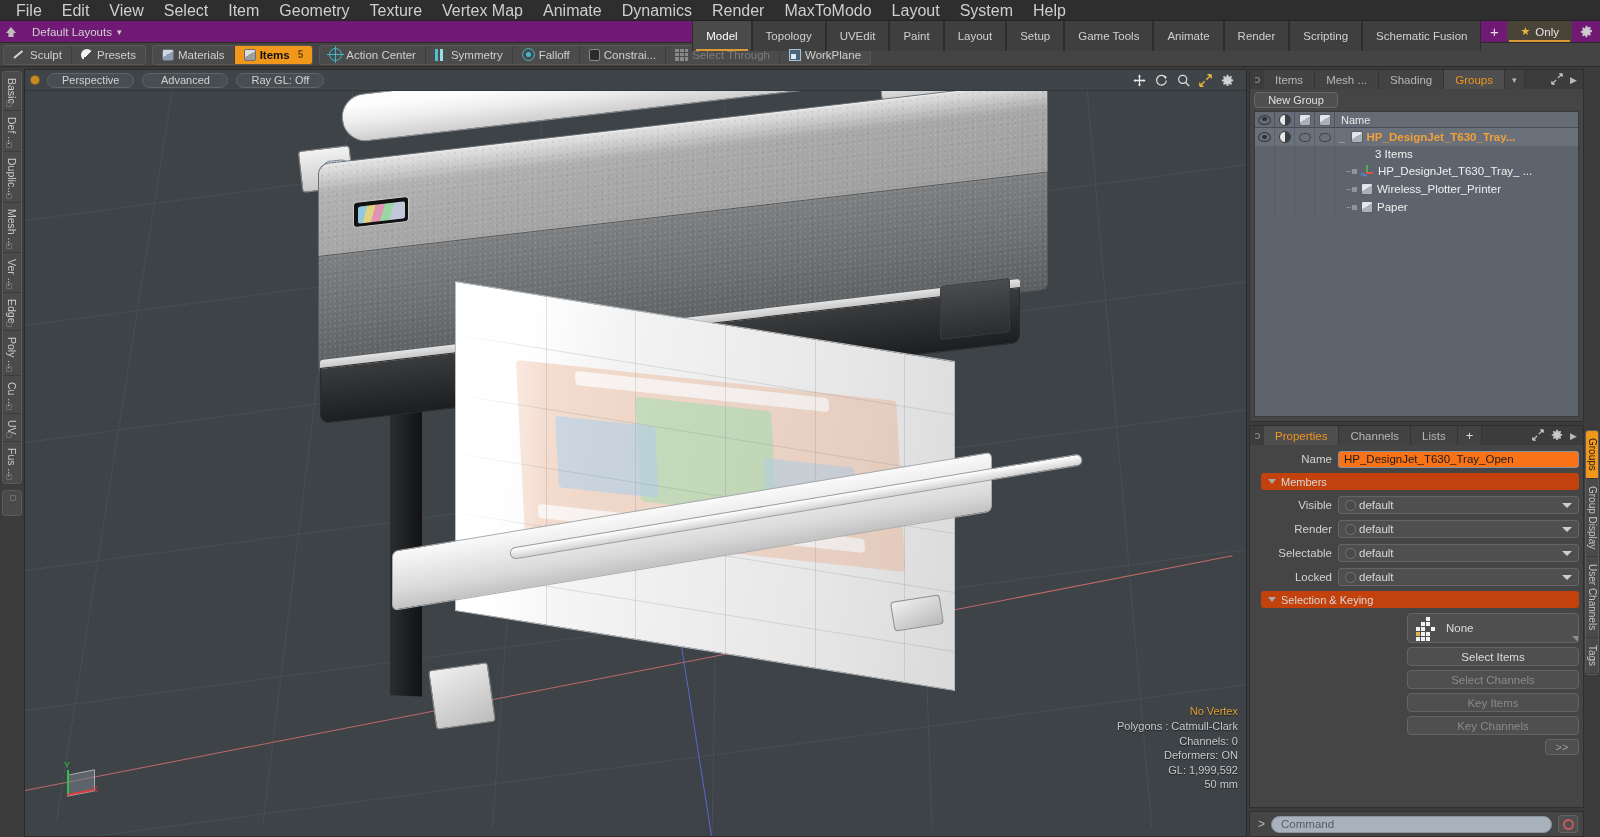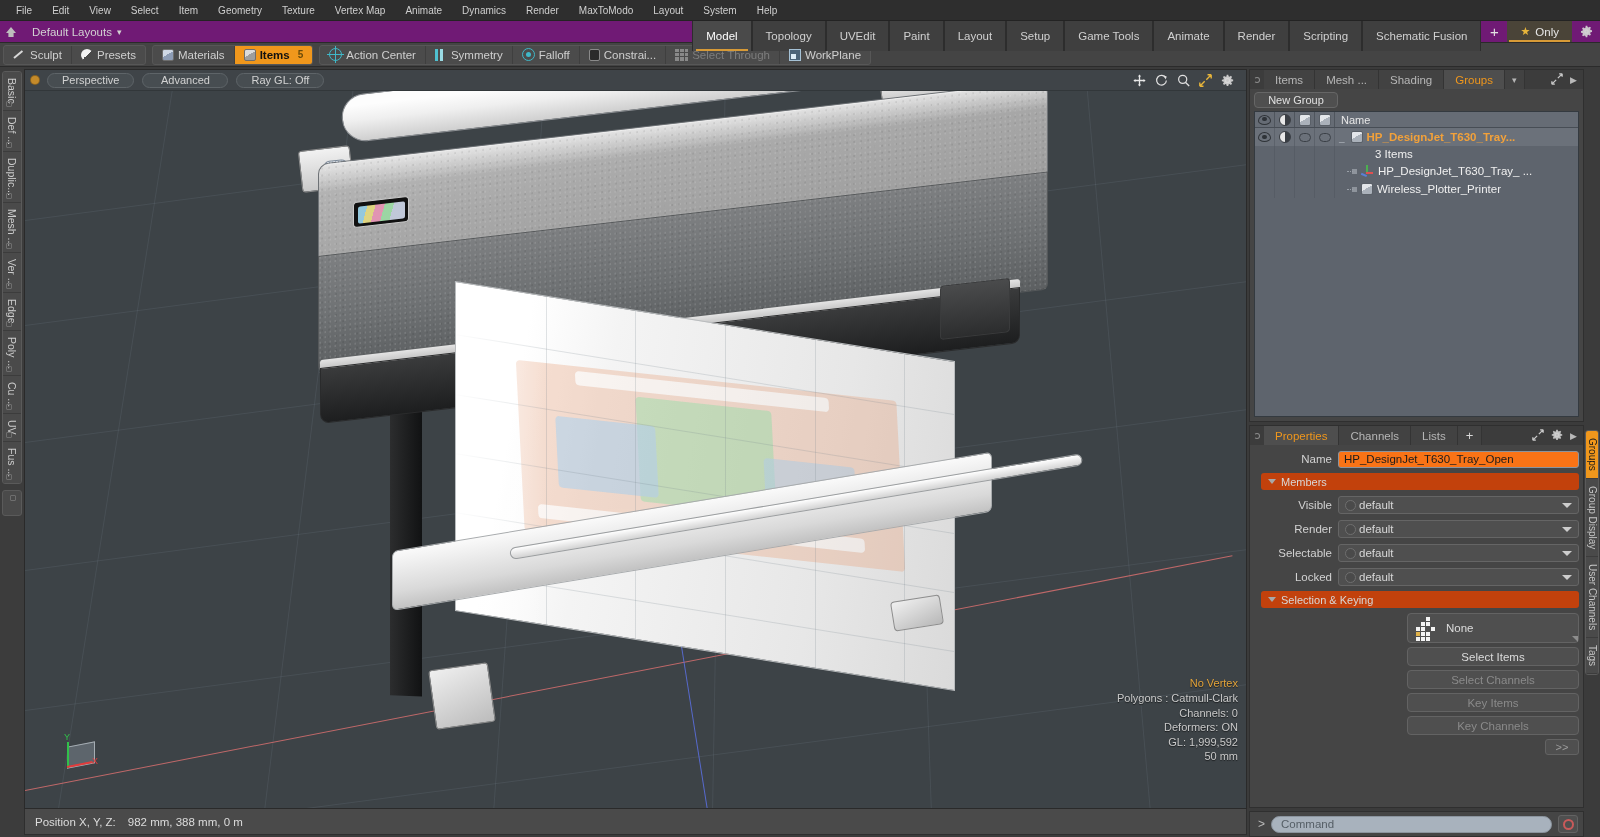--- a/index.html
+++ b/index.html
@@ -13,21 +13,21 @@
     -webkit-font-smoothing: antialiased;
   }
   #app { position: relative; width: 1600px; height: 837px; display: flex; flex-direction: column; }
 
   
   .menubar {
     height: 21px; background: #2e2e2e; display: flex; align-items: center;
     padding-left: 6px; flex: 0 0 21px; border-bottom: 1px solid #232323;
   }
   .menubar .mi {
-    padding: 0 10px; height: 21px; line-height: 21px; color: #cfcfcf; font-size: 10px;
+    padding: 0 10px; height: 21px; line-height: 21px; color: #cfcfcf; font-size: 16px;
     white-space: nowrap;
   }
 
   
   .layoutbar {
     height: 22px; background: #701a75; display: flex; align-items: stretch;
     flex: 0 0 22px; border-bottom: 1px solid #2a2a2a; position: relative;
   }
   .lb-icon { width: 22px; display: flex; align-items: center; justify-content: center; color: #bdbdbd; }
   .lb-layouts {
@@ -684,24 +684,20 @@
         <div class="vp-stats">
           <div class="hl">No Vertex</div>
           <div>Polygons : Catmull-Clark</div>
           <div>Channels: 0</div>
           <div>Deformers: ON</div>
           <div>GL: 1,999,592</div>
           <div>50 mm</div>
         </div>
       </div>
 
-      <div class="statusbar">
-        <span>Position X, Y, Z:</span>
-        <span style="padding-left:6px;">982 mm, 388 mm, 0 m</span>
-      </div>
     </div>
 
     <div class="rightcol">
 
       <div class="panel" style="flex:0 0 353px; margin-top:2px;">
         <div class="panel-tabs">
           <div class="pt-dot">
               <i></i>
             </div>
           <div class="ptab">Items</div>
@@ -794,20 +790,33 @@
               <div class="tcell"></div>
               <div class="tname">
                 <span class="tree-branch">
                     <i class="tree-node"></i>
                   </span>
                 <span class="ghost-cube"></span>
                 <span>Wireless_Plotter_Printer</span>
               </div>
             </div>
 
+            <div class="trow" style="height:18px;">
+              <div class="tcell"></div>
+              <div class="tcell"></div>
+              <div class="tcell"></div>
+              <div class="tcell"></div>
+              <div class="tname">
+                <span class="tree-branch">
+                    <i class="tree-node"></i>
+                  </span>
+                <span class="ghost-cube"></span>
+                <span>Paper</span>
+              </div>
+            </div>
 
           </div>
         </div>
       </div>
 
       <div class="panel props" style="flex:1 1 auto;">
         <div class="panel-tabs">
           <div class="pt-dot">
               <i></i>
             </div>

